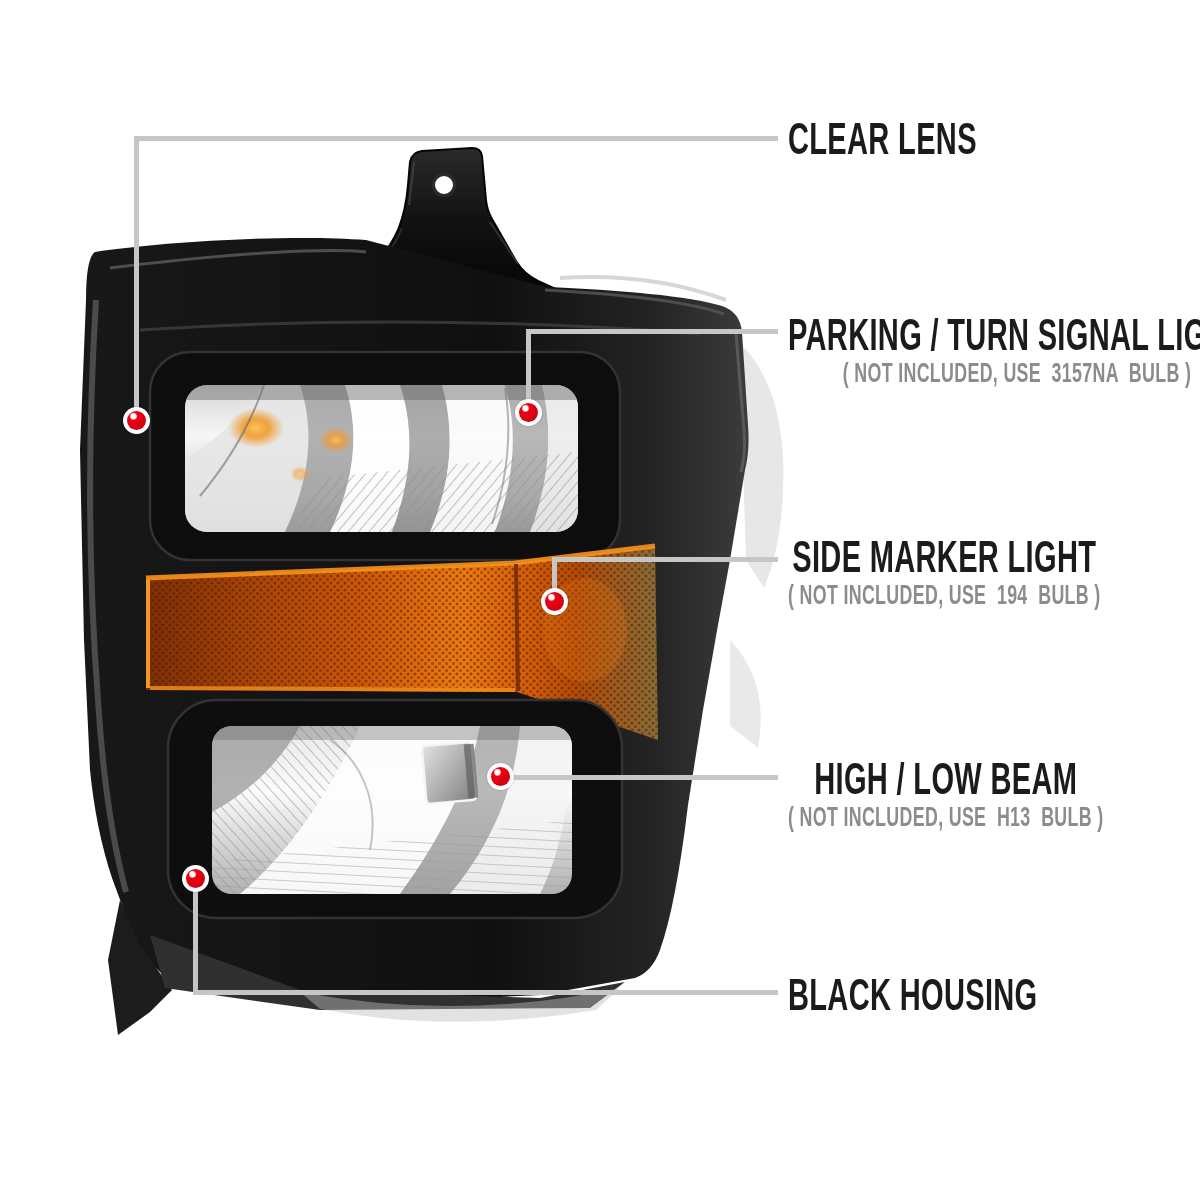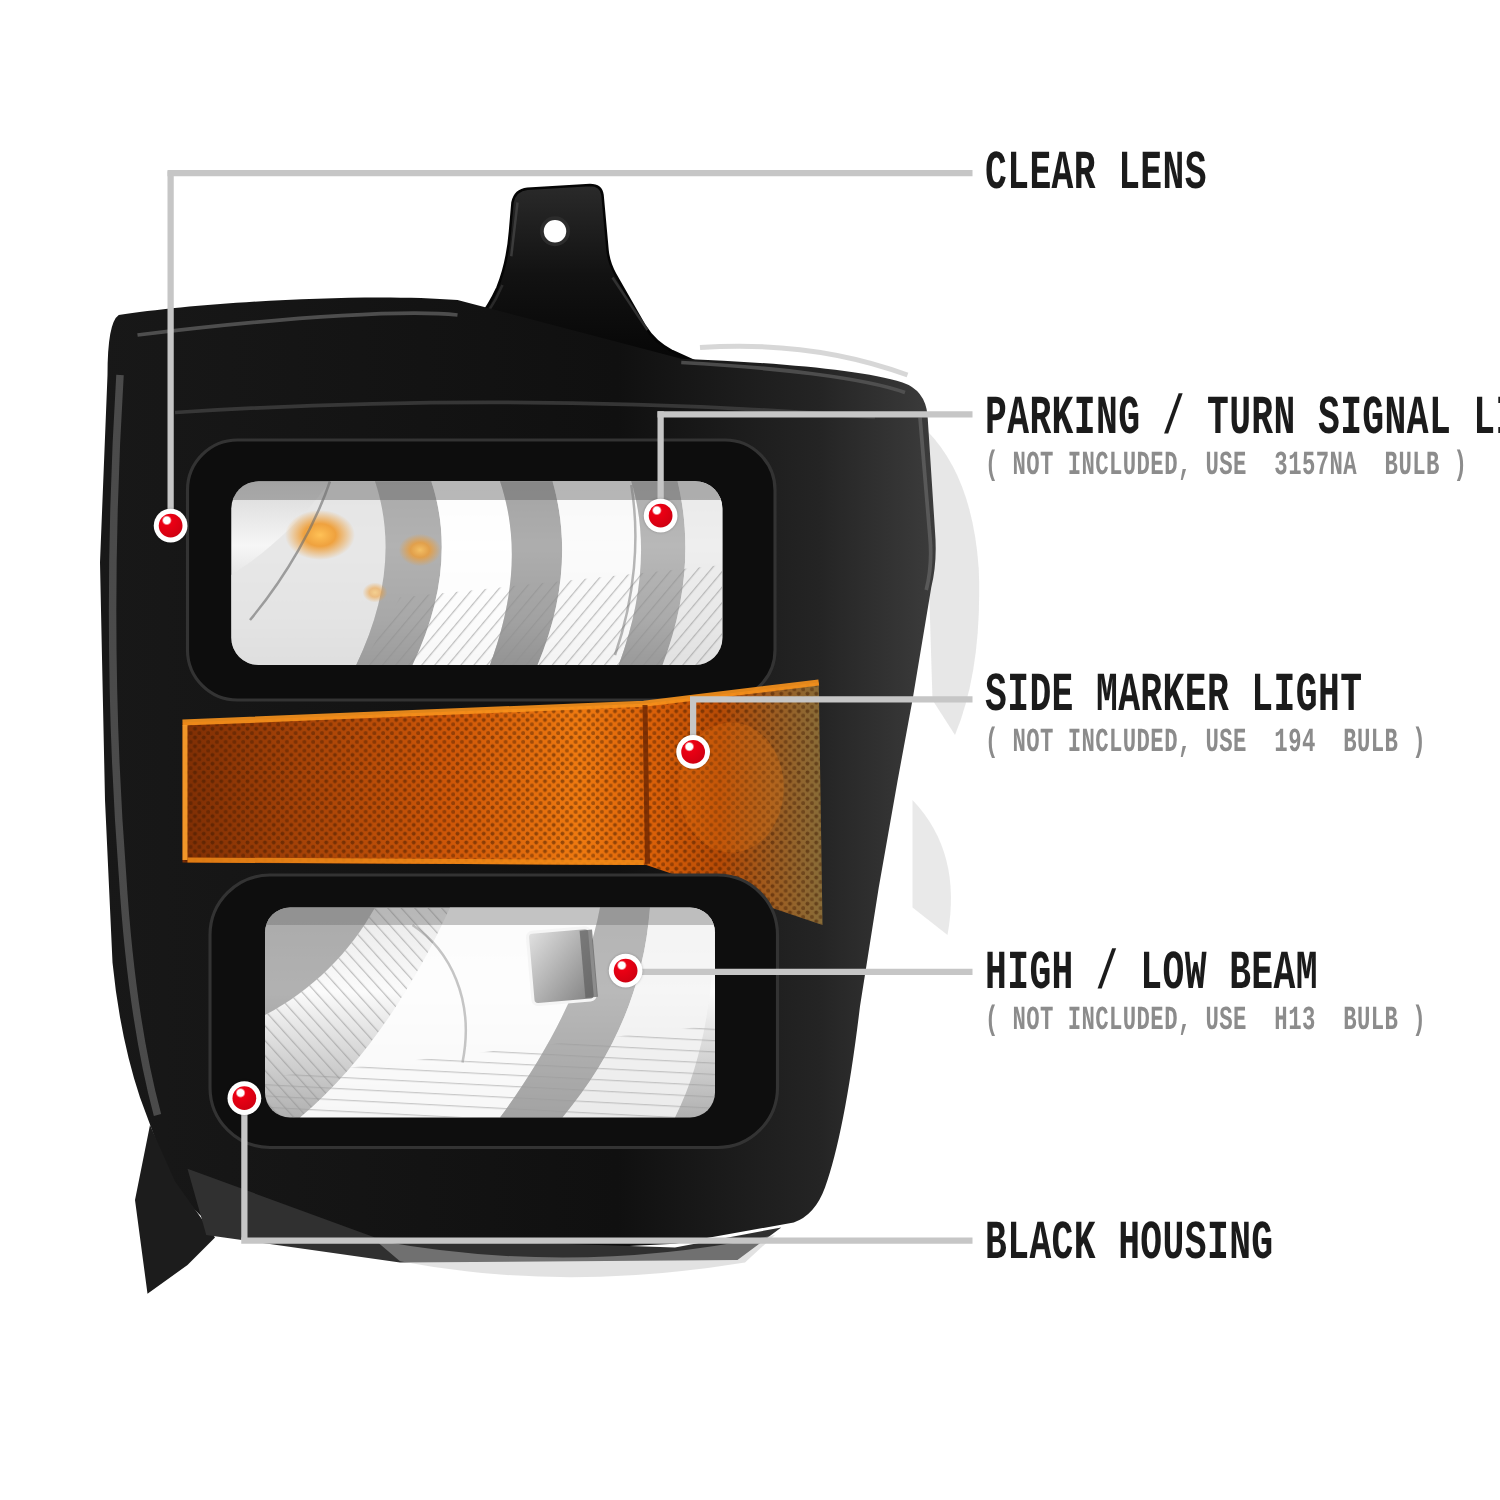--- a/index.html
+++ b/index.html
@@ -1,17 +1,17 @@
 <!DOCTYPE html>
 <html><head>
 <meta charset="utf-8">
 <style>
   html,body{margin:0;padding:0;background:#ffffff;}
   #canvas{position:relative;width:1200px;height:1164px;background:#ffffff;overflow:hidden;
-          font-family:Liberation Mono, monospace;}
+          font-family:Liberation Sans, sans-serif;text-align:center;}
   #art{position:absolute;left:0;top:0;z-index:1;}
   .callout-line{position:absolute;background:#c6c6c6;z-index:2;}
   .dot{position:absolute;width:27px;height:27px;border-radius:50%;background:#ffffff;z-index:3;
        box-shadow:0 0 2px rgba(0,0,0,.25);}
   .dot::after{content:'';position:absolute;left:4px;top:4px;right:4px;bottom:4px;border-radius:50%;
        background:radial-gradient(circle at 34% 28%, #ffffff 0 2.6px, #ec0014 4px, #c40010 100%);}
   .callout-label{position:absolute;left:788px;z-index:4;transform:scaleX(0.66);transform-origin:0 0;}
   .label-main{font-weight:700;font-size:44px;line-height:46px;color:#1b1b1b;letter-spacing:0.5px;white-space:pre;}
   .label-sub{font-weight:700;font-size:27px;line-height:30px;color:#8c8c8c;letter-spacing:0.5px;white-space:pre;}
 </style>

